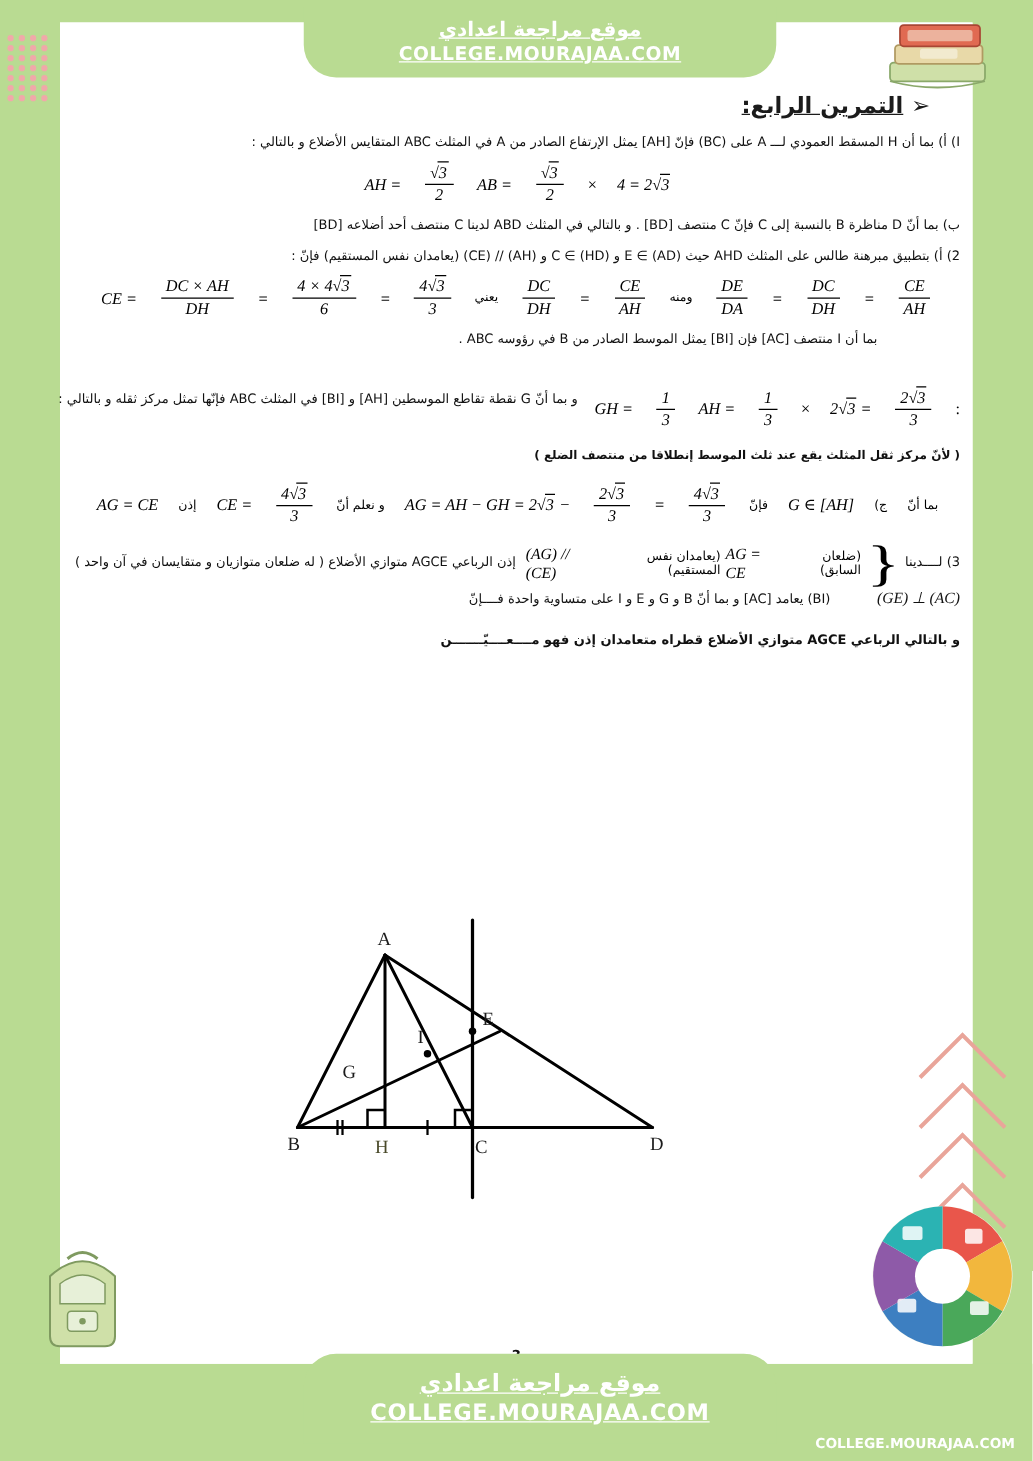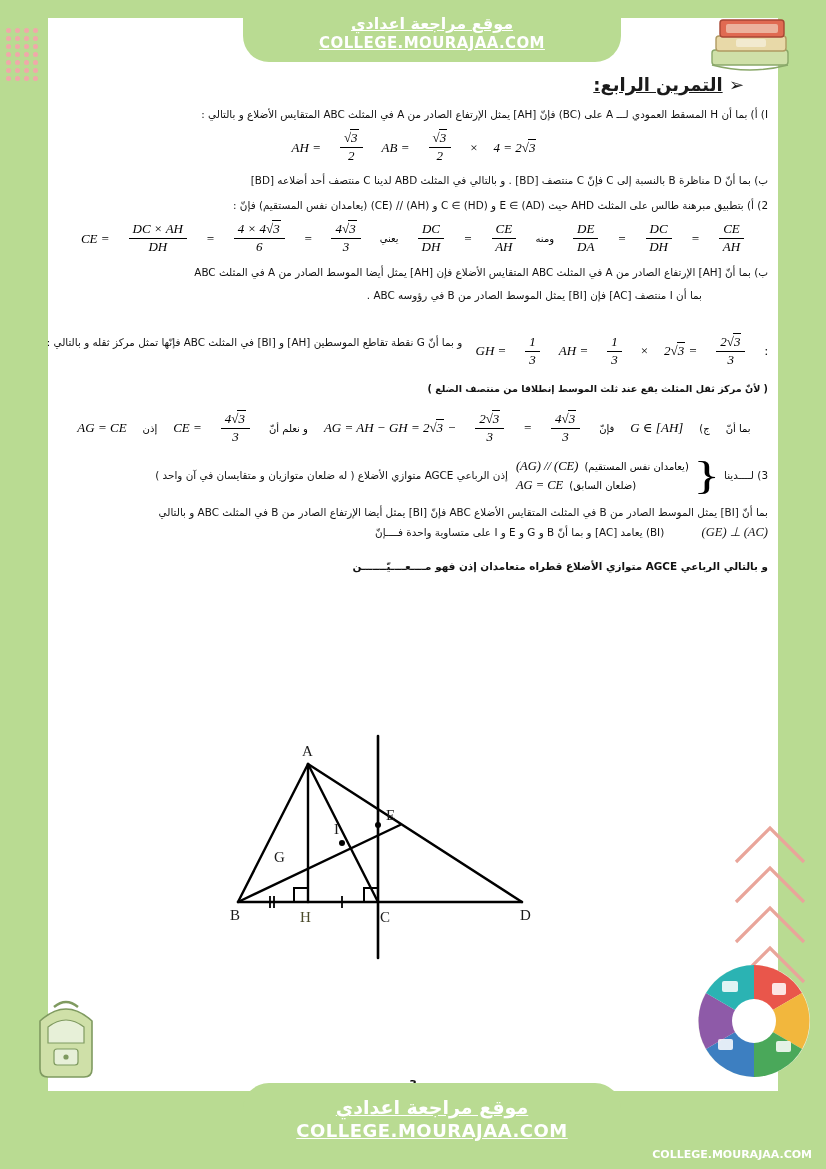--- a/index.html
+++ b/index.html
@@ -101,21 +101,21 @@
   .sq .bar{border-top:1.2px solid #000;padding:0 1px;margin-left:-1px;}
 
   .brace-row{
     display:flex;justify-content:flex-start;align-items:center;gap:8px;direction:rtl;
     margin:2px 0 2px 0;
   }
   .brace{
     font-size:40px;line-height:0.8;font-family:"Liberation Serif",serif;color:#000;
     transform:scaleX(1.4);
   }
-  .brace-lines{display:flex;flex-direction:column;gap:4px;direction:ltr;}
+  .brace-lines{display:flex;flex-direction:row;gap:4px;direction:ltr;}
   .brace-lines .bl{
     font-family:"Liberation Serif",serif;font-style:italic;font-size:12.5px;color:#000;
     display:flex;align-items:center;gap:6px;
   }
 
   .note{font-size:9.6px;}
 
   
   .figure{position:relative;width:708px;height:235px;margin-top:22px;direction:ltr;}
 
@@ -286,24 +286,20 @@
         <span class="num"><i>DC</i></span>
         <span class="den"><i>DH</i></span>
       </span>
     <span>=</span>
     <span class="frac">
         <span class="num"><i>CE</i></span>
         <span class="den"><i>AH</i></span>
       </span>
   </div>
 
-  <div class="ar-line" style="margin-top:10px">
-    <span>ب)</span>
-    <span>بما أنّ [AH] الإرتفاع الصادر من A في المثلث ABC المتقايس الأضلاع فإن [AH] يمثل أيضا الموسط الصادر من A في المثلث ABC</span>
-  </div>
   <div class="ar-line indent2" style="margin-top:8px">بما أن I منتصف [AC] فإن [BI] يمثل الموسط الصادر من B في رؤوسه ABC .</div>
 
   <div class="ar-line" style="margin-top:16px;padding-right:0">
     <span class="mathrow tight" style="display:inline-flex;margin:16px 0 0 10px;vertical-align:middle">
       <span><i>GH</i> =</span>
       <span class="frac">
           <span class="num">1</span>
           <span class="den">3</span>
         </span>
       <span><i>AH</i> =</span>
@@ -358,21 +354,20 @@
         <span class="arlabel">(يعامدان نفس المستقيم)</span>
       </span>
       <span class="bl">
         <span>AG = CE</span>
         <span class="arlabel">(ضلعان السابق)</span>
       </span>
     </span>
     <span class="ar-line" style="margin:0">إذن الرباعي AGCE متوازي الأضلاع ( له ضلعان متوازيان و متقايسان في آن واحد )</span>
   </div>
 
-  <div class="ar-line" style="margin-top:12px">بما أنّ [BI] يمثل الموسط الصادر من B في المثلث المتقايس الأضلاع ABC فإنّ [BI] يمثل أيضا الإرتفاع الصادر من B في المثلث ABC و بالتالي</div>
 
   <div class="ar-line">
     <span class="ltr" style="font-style:italic;font-size:12.5px;margin-left:34px">(GE) ⊥ (AC)</span>
     <span>(BI) يعامد [AC] و بما أنّ B و G و E و I على متساوية واحدة فــــإنّ</span>
   </div>
 
   <div class="ar-line center" style="margin-top:18px">و بالتالي الرباعي AGCE متوازي الأضلاع قطراه متعامدان إذن فهو   مــــعــــيّـــــــن</div>
 
 </div>
 

